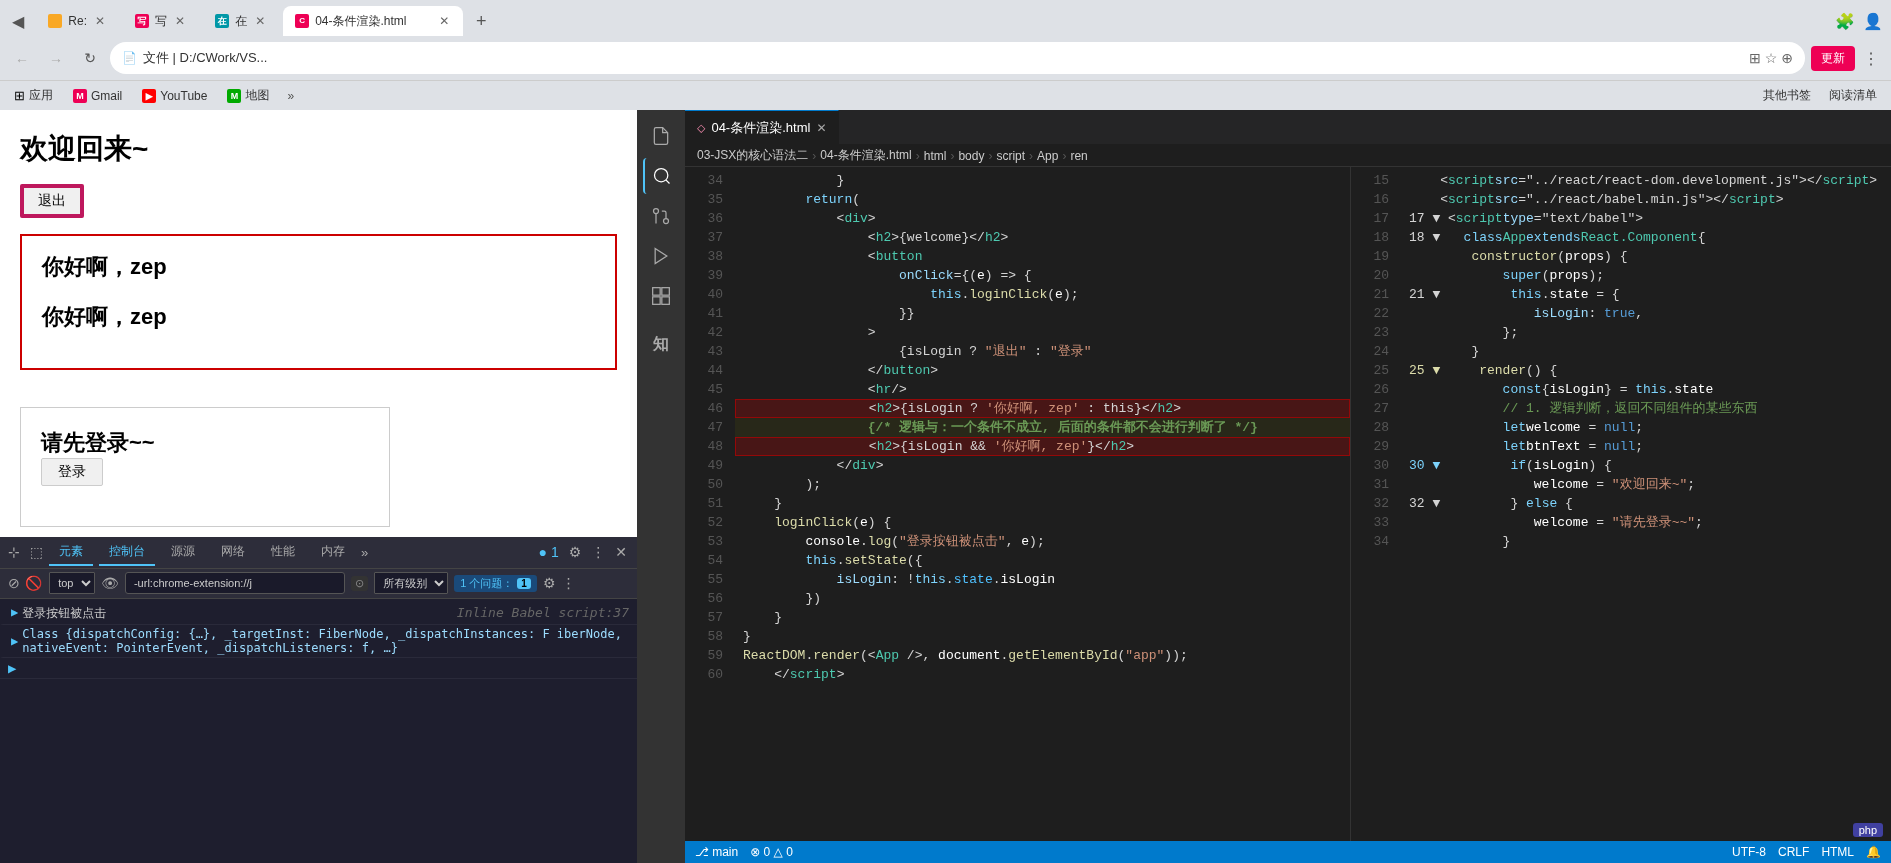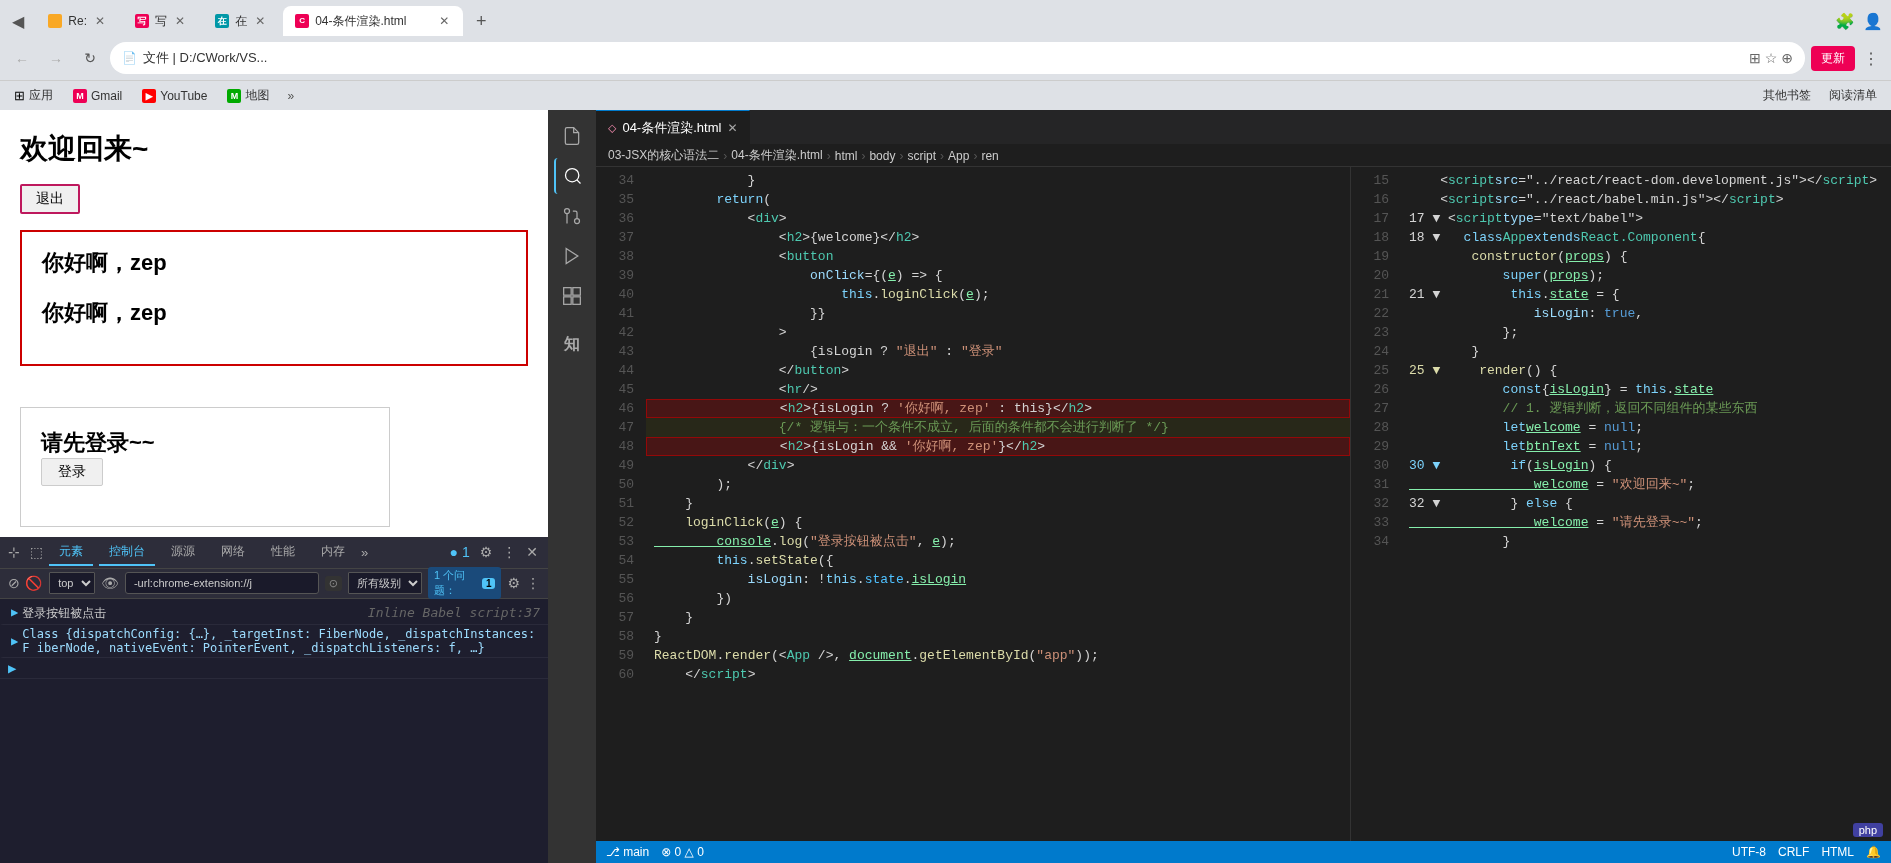--- a/index.html
+++ b/index.html
@@ -27,21 +27,21 @@
     .update-btn { background: #e05; color: #fff; border: none; border-radius: 4px; padding: 4px 10px; font-size: 12px; cursor: pointer; font-family: 'Microsoft YaHei', Arial, sans-serif; }
     .more-btn { font-size: 16px; color: #555; cursor: pointer; padding: 2px 4px; }
 
     .bookmarks-bar { display: flex; align-items: center; height: 30px; background: #dee1e6; padding: 0 8px; gap: 8px; font-size: 12px; border-top: 1px solid #ccc; }
     .bookmark-item { display: flex; align-items: center; gap: 4px; cursor: pointer; padding: 2px 6px; border-radius: 4px; }
     .bookmark-text { font-size: 12px; color: #333; }
     .bookmark-more { color: #555; cursor: pointer; padding: 2px 4px; }
     .bookmarks-right { margin-left: auto; display: flex; align-items: center; gap: 6px; }
     .browser-page { flex: 1; overflow: hidden; padding: 20px 20px 10px 20px; }
     .welcome-text { font-size: 28px; font-weight: bold; margin-bottom: 16px; }
-    .logout-btn { background: #f0f0f0; border: 2px solid #be185d; padding: 4px 14px; font-size: 14px; cursor: pointer; border-radius: 2px; margin-bottom: 16px; font-family: 'Microsoft YaHei', Arial, sans-serif; }
+    .logout-btn { background: #f0f0f0; border: 4px solid #be185d; padding: 4px 14px; font-size: 14px; cursor: pointer; border-radius: 2px; margin-bottom: 16px; font-family: 'Microsoft YaHei', Arial, sans-serif; }
     .hello-box { border: 2px solid #c00; padding: 16px 20px; margin-bottom: 16px; min-height: 120px; }
     .hello-text { font-size: 22px; font-weight: bold; margin-bottom: 20px; }
     .login-box { border: 1px solid #ccc; padding: 20px; margin-top: 10px; background: #fff; width: 370px; min-height: 120px; }
     .login-title { font-size: 22px; font-weight: bold; margin-bottom: 0; }
     .login-btn { background: #f0f0f0; border: 1px solid #ccc; padding: 4px 16px; font-size: 14px; cursor: pointer; border-radius: 2px; font-family: 'Microsoft YaHei', Arial, sans-serif; }
 
     
     .devtools-toolbar { display: flex; align-items: center; height: 32px; background: #2d2d3a; border-bottom: 1px solid #444; padding: 0 8px; gap: 6px; }
     .devtools-tab { padding: 4px 10px; font-size: 12px; color: #aaa; cursor: pointer; border-bottom: 2px solid transparent; }
     .devtools-tab.active { color: #4fc3f7; border-bottom: 2px solid #4fc3f7; }
@@ -75,40 +75,40 @@
 
     
     .vscode-breadcrumb { display: flex; align-items: center; height: 22px; background: #1e1e1e; padding: 0 12px; font-size: 12px; color: #aaa; gap: 4px; border-bottom: 1px solid #333; }
     .breadcrumb-sep { color: #555; }
     .breadcrumb-item { color: #ccc; display: flex; align-items: center; gap: 3px; }
     .line-numbers { width: 50px; background: #1e1e1e; color: #555; font-family: 'Courier New', monospace; font-size: 13px; padding: 4px 0; text-align: right; padding-right: 12px; flex-shrink: 0; overflow: hidden; user-select: none; }
     .line-numbers div { height: 19px; line-height: 19px; }
     .code-content { flex: 1; overflow: auto; background: #1e1e1e; font-family: 'Courier New', monospace; font-size: 13px; color: #d4d4d4; padding: 4px 0; }
     .code-line { height: 19px; line-height: 19px; padding: 0 8px; white-space: pre; display: flex; align-items: center; }
     .code-line.highlight-red { background: rgba(200,0,0,0.25); border: 1px solid rgba(200,0,0,0.6); }
-    .code-line.highlight-comment { background: rgba(100,100,0,0.15); }
+    .code-line.highlight-comment { background: rgba(100,100,0,0.15); font-weight: bold; }
 
     
     .kw { color: #7dd3fc; }
     .kw2 { color: #569cd6; }
     .fn { color: #dcdcaa; }
     .str { color: #ce9178; }
     .cmt { color: #6a9955; }
     .tag { color: #4ec9b0; }
     .attr { color: #9cdcfe; }
     .punct { color: #d4d4d4; }
     .jsx-expr { color: #d4d4d4; }
-    .var { color: #86efac; text-decoration: underline; }
+    .var { color: #ffffff; }
     .prop { color: #4fc1ff; }
     .sidebar-icon { width: 36px; height: 36px; display: flex; align-items: center; justify-content: center; color: #aaa; font-size: 18px; cursor: pointer; border-radius: 4px; }
     .sidebar-icon.active { color: #fff; border-left: 2px solid #4fc3f7; }
 
     
     .main-split { display: flex; flex: 1; overflow: hidden; }
-    .left-browser { width: 548px; flex-shrink: 0; display: flex; flex-direction: column; overflow: hidden; }
+    .left-browser { width: 637px; flex-shrink: 0; display: flex; flex-direction: column; overflow: hidden; }
     .right-vscode { flex: 1; display: flex; overflow: hidden; }
     .vscode-sidebar-left { width: 48px; flex-shrink: 0; background: #333; display: flex; flex-direction: column; align-items: center; padding-top: 8px; gap: 4px; }
     .vscode-main { flex: 1; display: flex; flex-direction: column; overflow: hidden; }
     .code-area { display: flex; flex: 1; overflow: hidden; }
 
     
     ::-webkit-scrollbar { width: 6px; height: 6px; }
     ::-webkit-scrollbar-track { background: #1e1e1e; }
     ::-webkit-scrollbar-thumb { background: #555; border-radius: 3px; }
 

